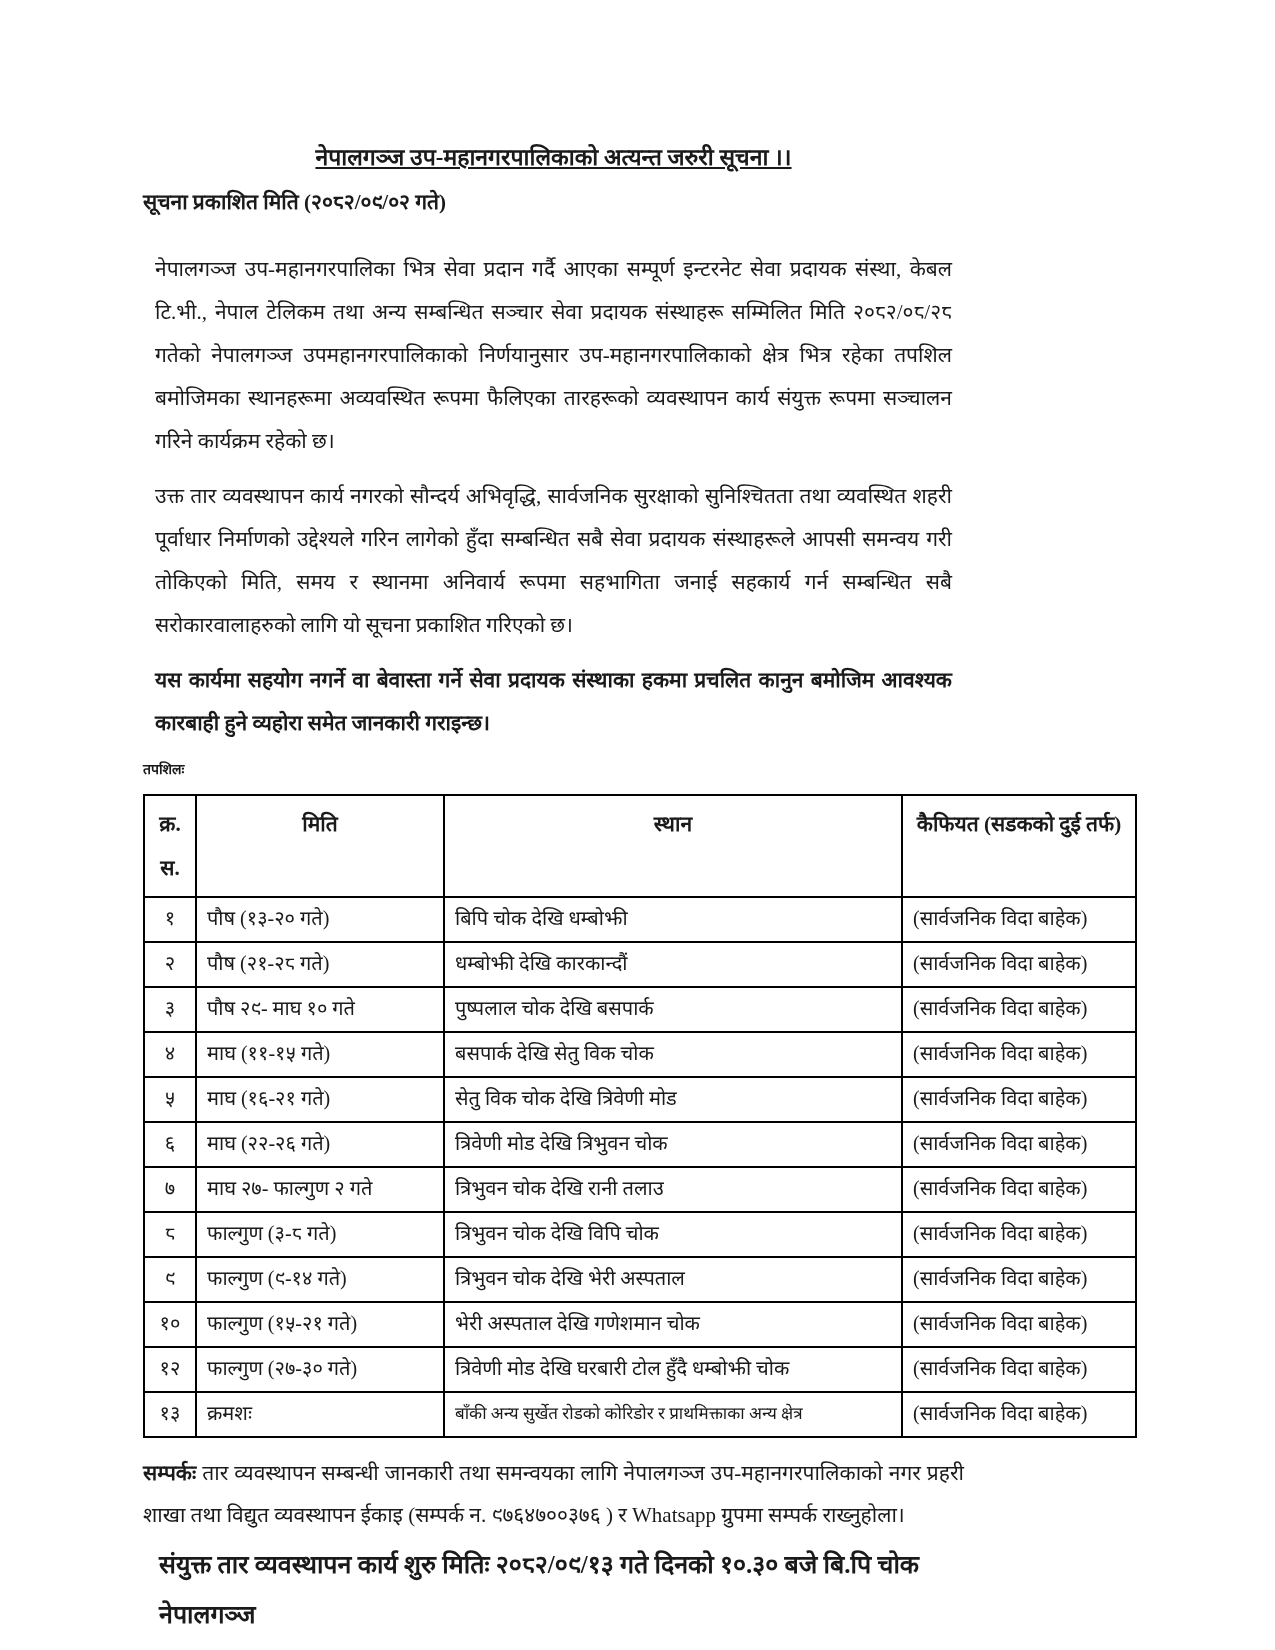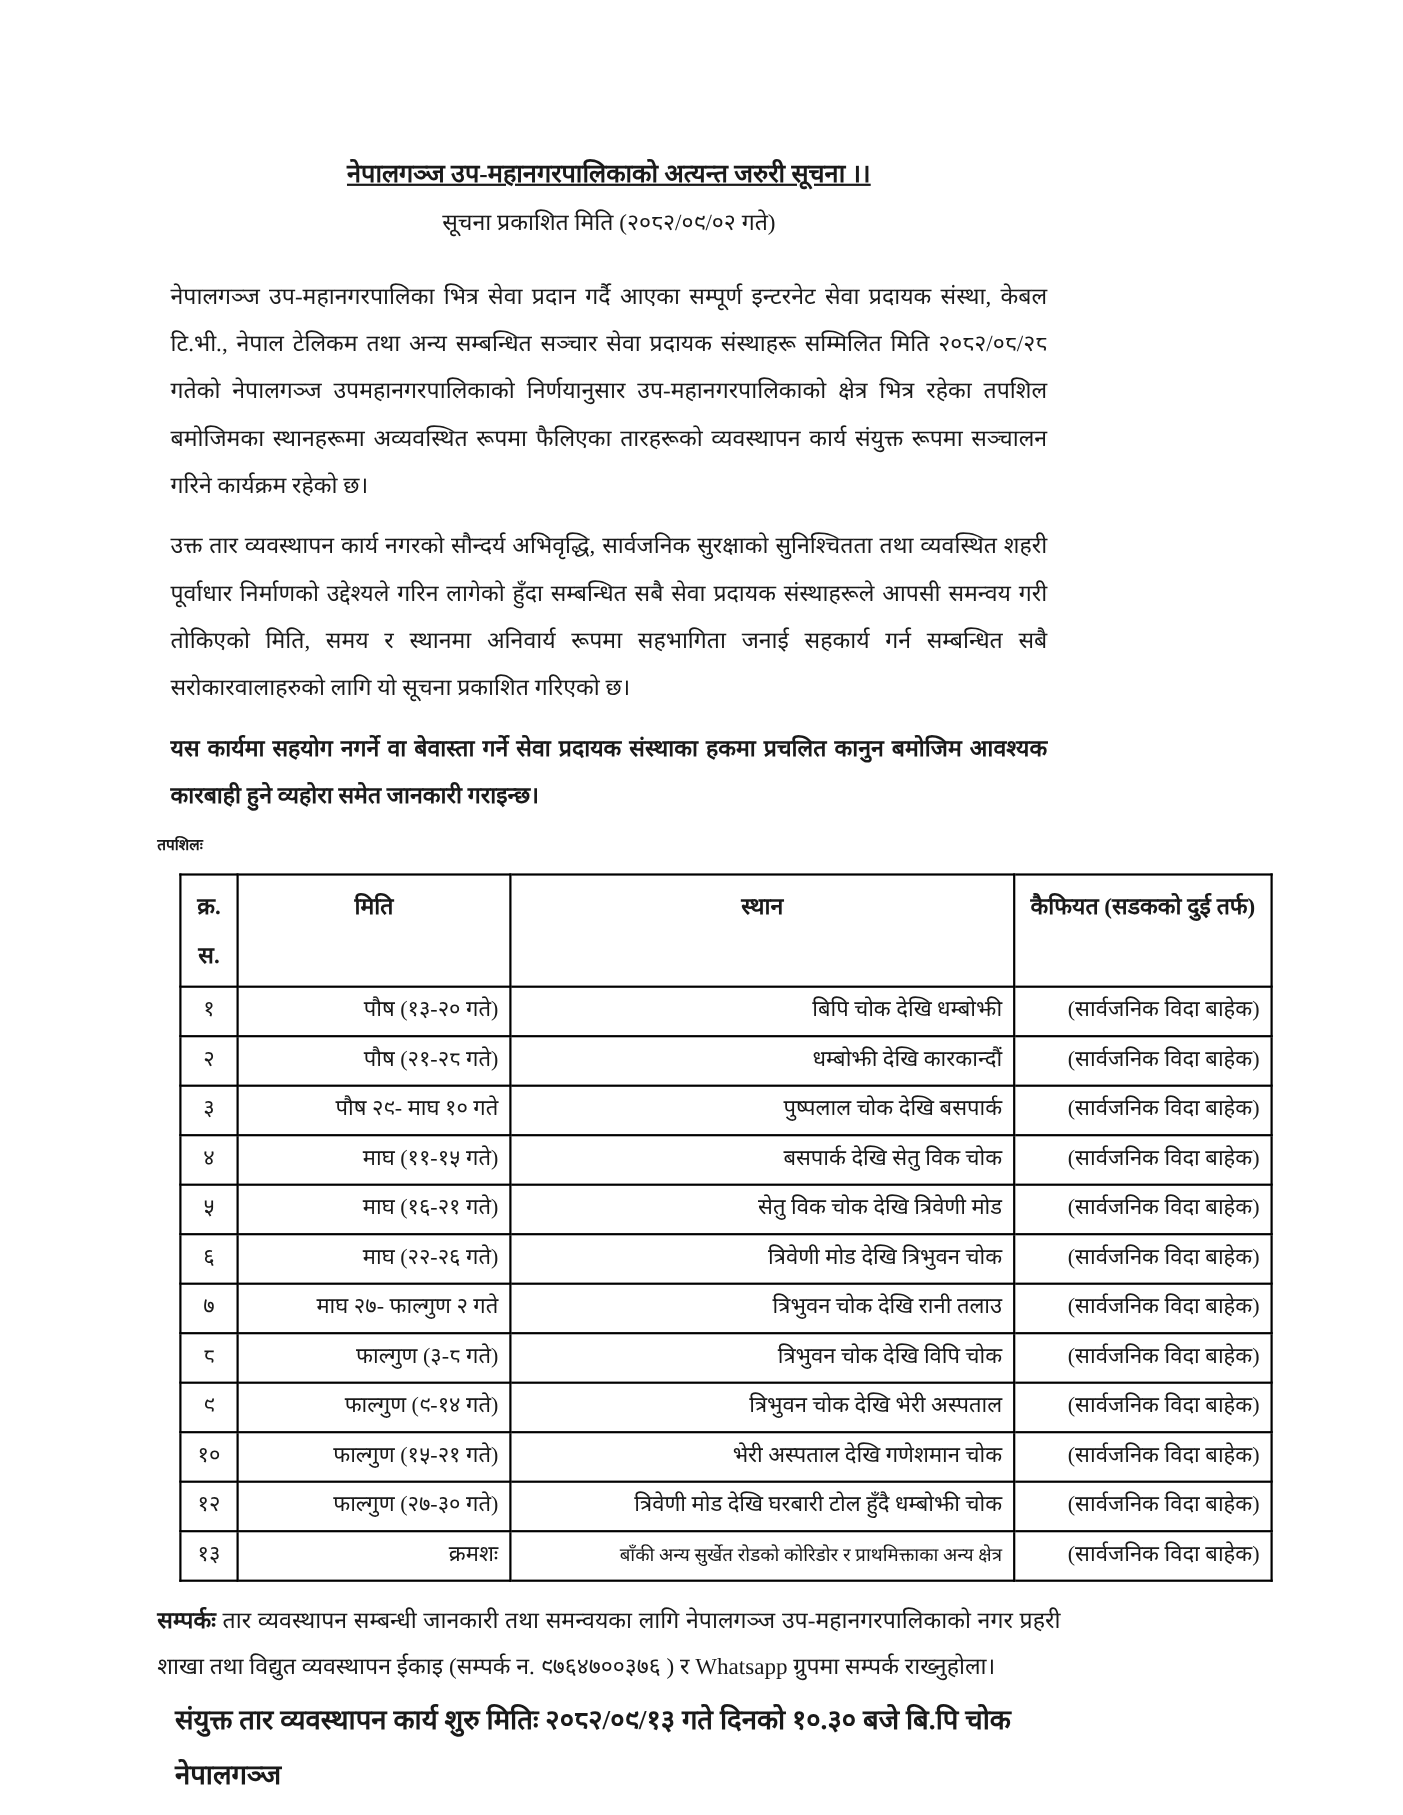--- a/index.html
+++ b/index.html
@@ -22,23 +22,23 @@
   }
   .doc-title {
     text-align: center;
     font-size: 23px;
     font-weight: bold;
     text-decoration: underline;
     line-height: 1.4;
     margin: 0;
   }
   .doc-subtitle {
-    text-align: center;
-    font-size: 21px;
-    font-weight: normal;
+    text-align: left;
+    font-size: 21px;
+    font-weight: bold;
     margin: 14px 0 0 0;
     line-height: 1.4;
   }
   .body-para {
     font-size: 21px;
     line-height: 2.05;
     text-align: justify;
     margin: 12px;
   }
   .para-1 { margin-top: 30px; }
@@ -51,41 +51,40 @@
     font-size: 14px;
     font-weight: bold;
     margin: 6px 0 0 0;
     line-height: 1.8;
   }
   table.schedule {
     width: 100%;
     border-collapse: collapse;
     table-layout: fixed;
     margin-top: 12px;
-    margin-left: 20px;
   }
   table.schedule th,
   table.schedule td {
     border: 2px solid #000000;
     vertical-align: top;
     word-wrap: break-word;
   }
   table.schedule th {
     font-size: 21px;
     font-weight: bold;
     text-align: center;
     padding: 6px 8px;
     line-height: 2.1;
   }
   table.schedule td {
     font-size: 20px;
     font-weight: normal;
     padding: 7px 10px 9px 10px;
     line-height: 1.35;
-    text-align: right;
+    text-align: left;
   }
   table.schedule td.cell-sn { text-align: center; padding-left: 4px; padding-right: 4px; }
   col.col-sn    { width: 52px; }
   col.col-date  { width: 248px; }
   col.col-place { width: 458px; }
   col.col-remark{ width: 234px; }
   tbody tr:last-child td[data-field="place"] { font-size: 17px; padding-top: 10px; }
   .footer-contact {
     font-size: 21px;
     line-height: 2.0;

